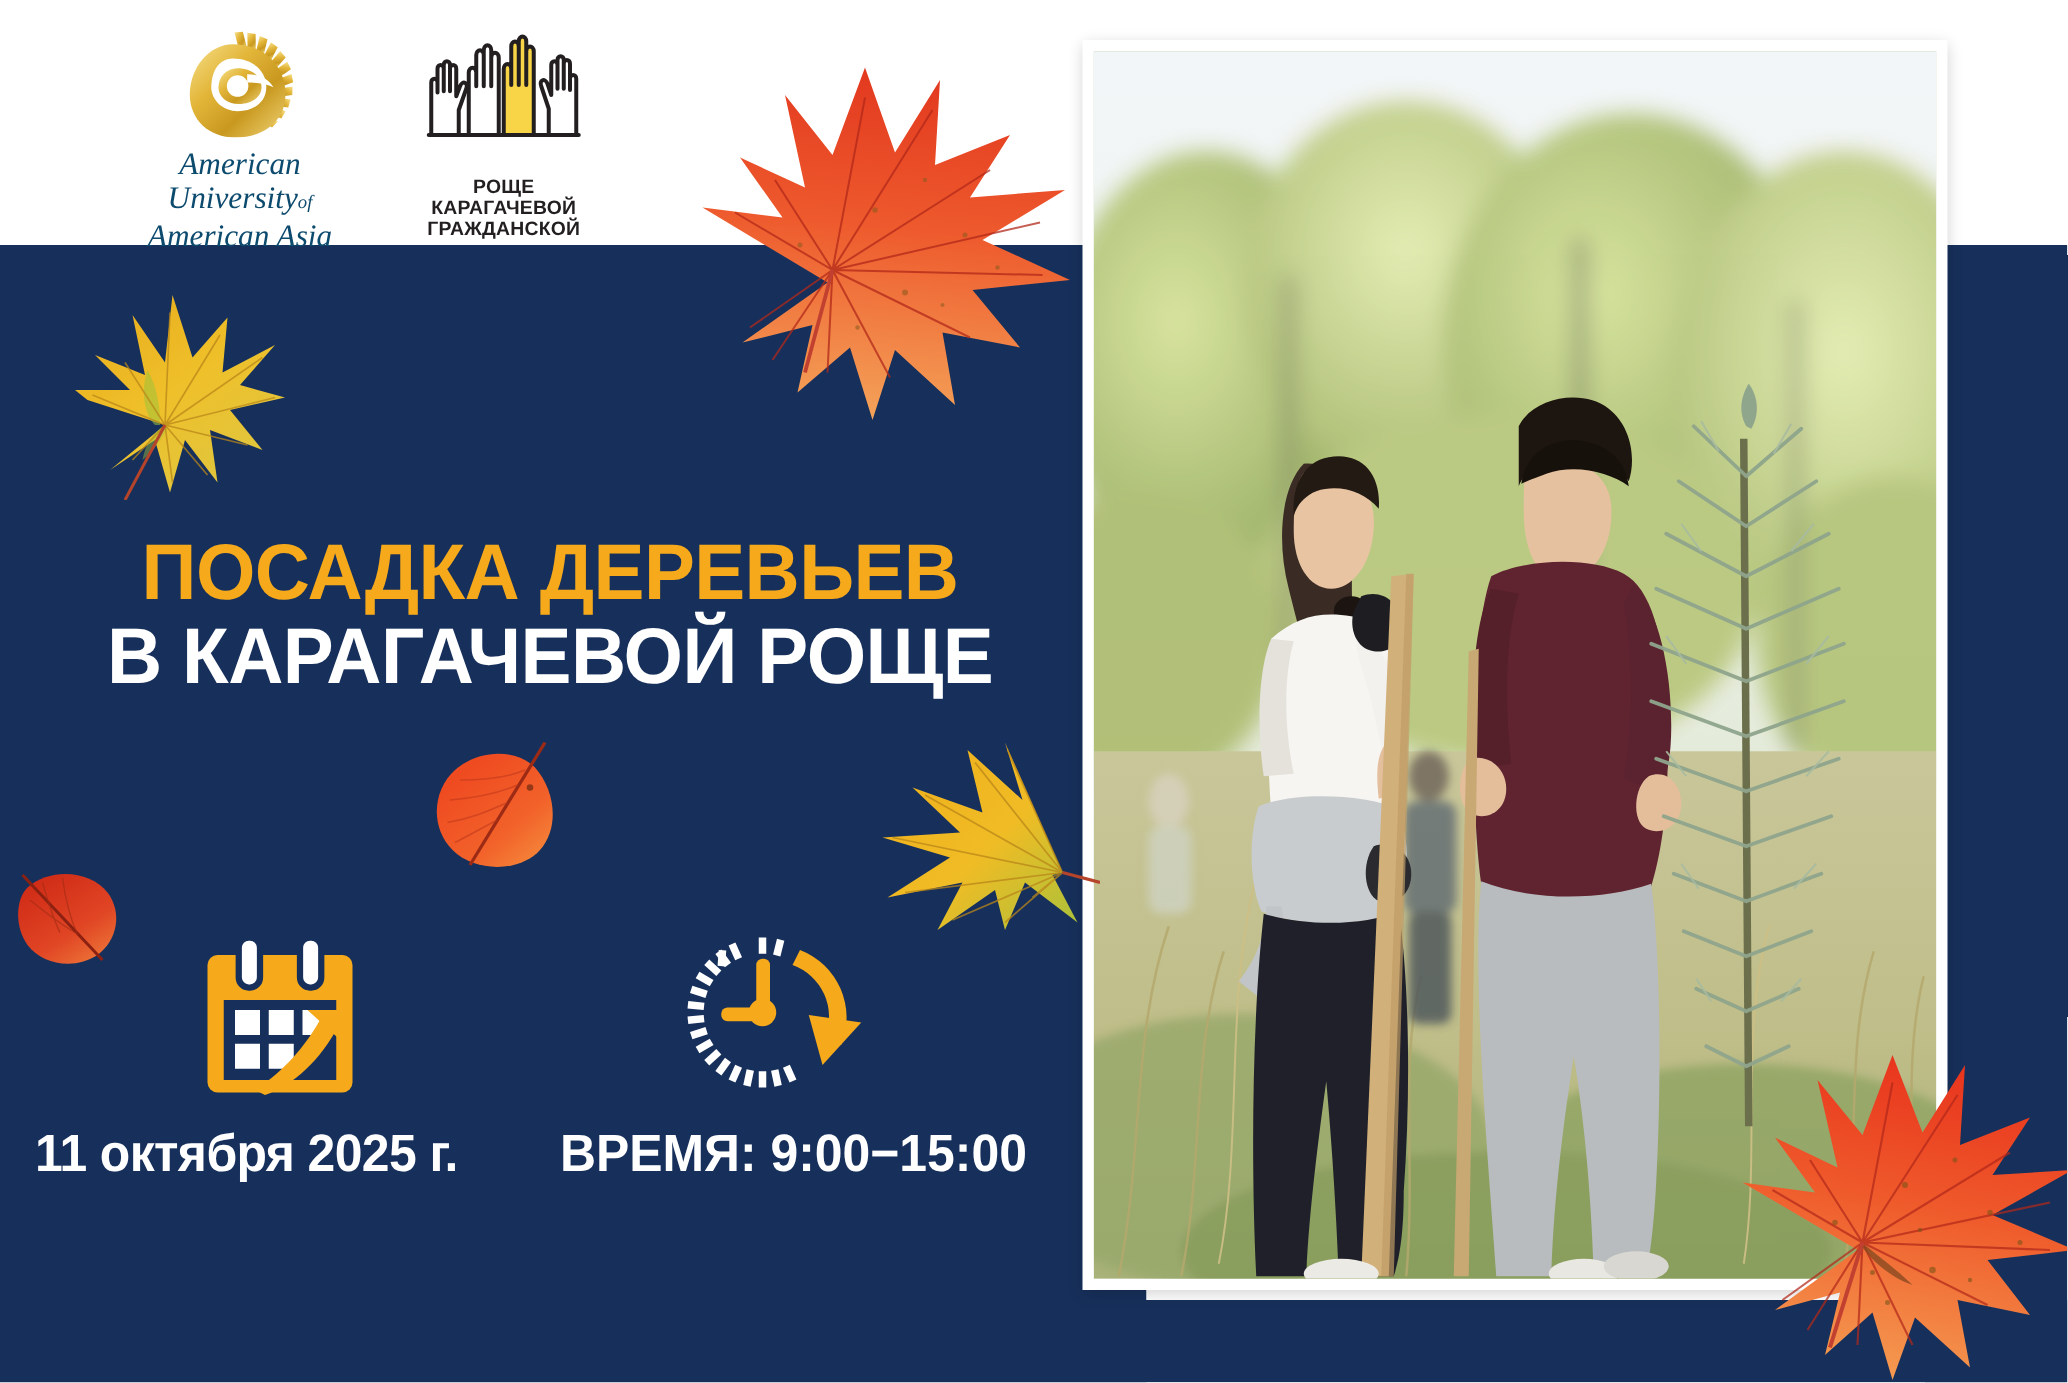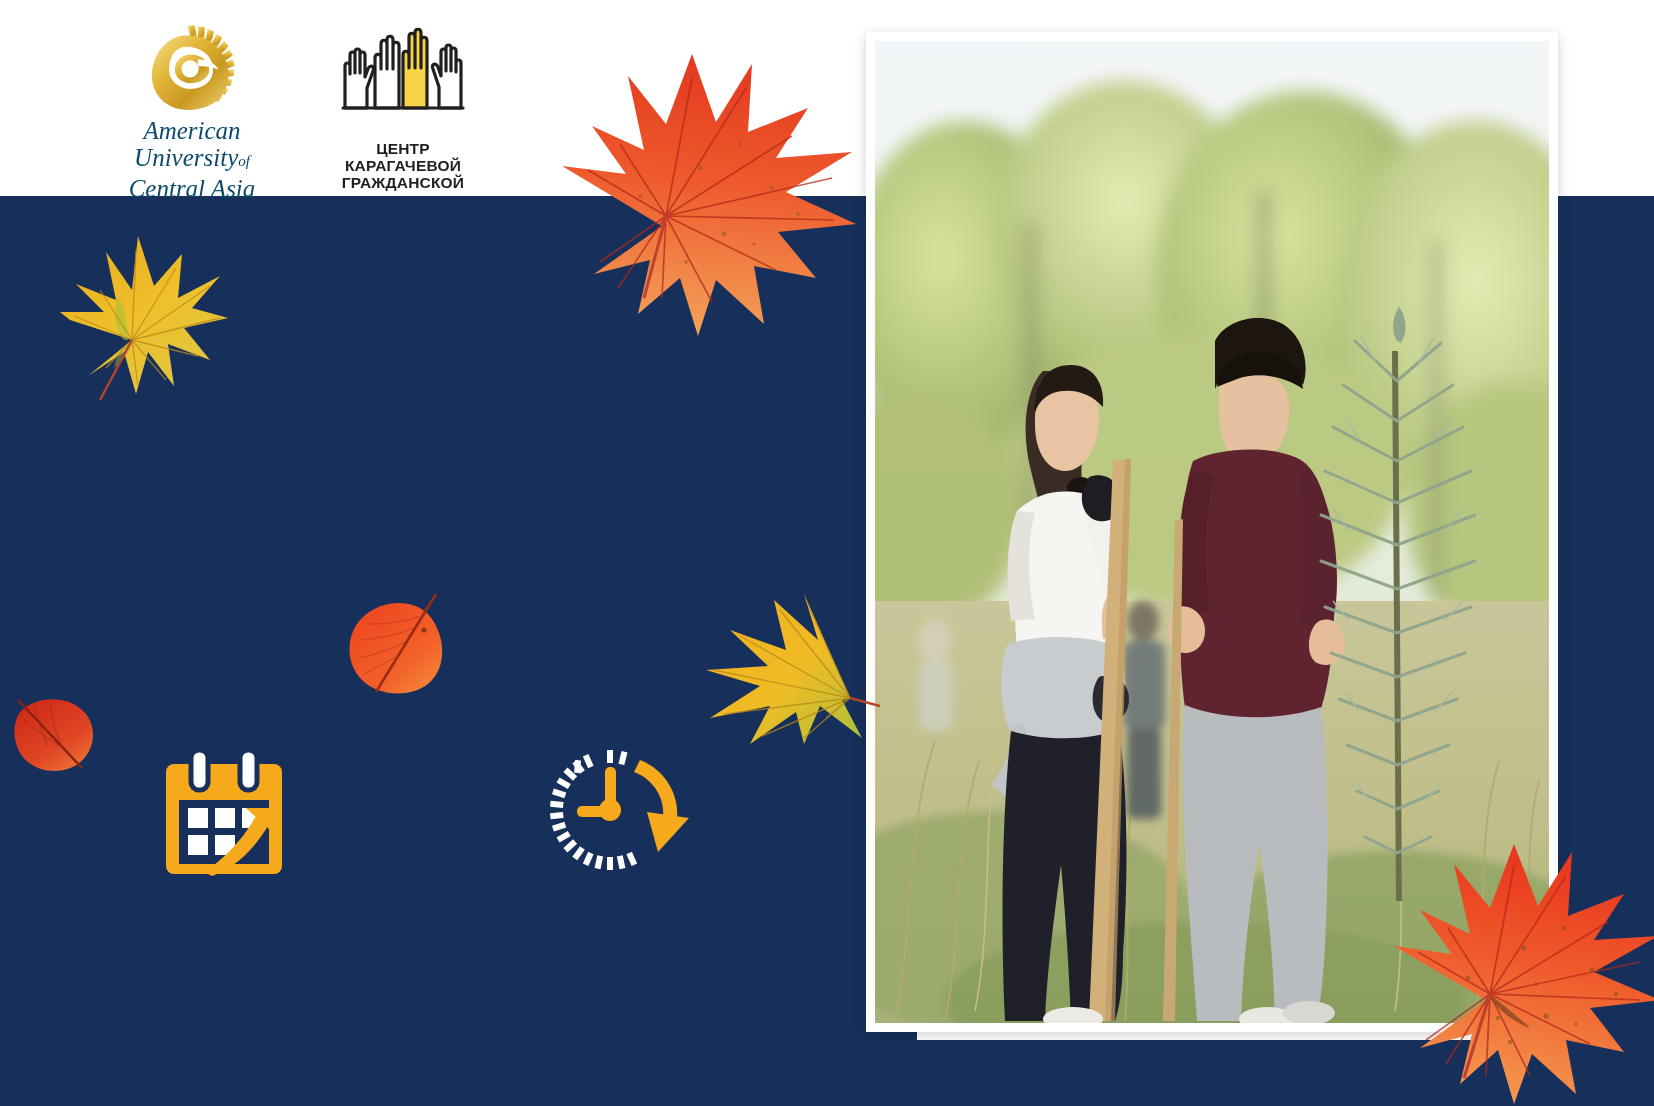--- a/index.html
+++ b/index.html
@@ -210,46 +210,50 @@
 
         <path d="M-6,-22 C10,-22 22,-12 22,2 C22,14 12,22 -2,22 C-14,22 -24,13 -24,2 C-24,-12 -17,-22 -6,-22 Z" fill="#ffffff"></path>
         <path d="M-2,-14 C10,-14 18,-7 18,2 C18,10 10,16 -1,16 C-11,16 -18,10 -18,2 C-18,-7 -11,-14 -2,-14 Z" fill="url(#gold)"></path>
         <circle cx="-2" cy="1" r="9" fill="#ffffff"></circle>
         <path d="M6,-9 C16,-9 24,-5 28,2 C22,-1 14,-2 6,-2 Z" fill="#ffffff"></path>
       </g>
     </svg>
     <div class="auca-wordmark">
       <div>American</div>
       <div><span>University</span><span class="of">of</span></div>
-      <div>Central Asia</div>
+      <div>American Asia</div>
     </div>
   </div>
 
   <div class="logo-cca">
     <svg class="cca-mark" viewBox="0 0 140 112">
       <g stroke="#231f20" stroke-width="3.2" stroke-linejoin="round" stroke-linecap="round">
 
         <path d="M12,60 L12,44 C12,40 17,40 17,44 L17,52 L17,33 C17,29 22,29 22,33 L22,51 L22,30 C22,26 27,26 27,30 L27,51 L27,33 C27,29 32,29 32,33 L32,55 L35,47 C37,42 42,44 40,49 L34,66 L34,86 L12,86 Z" fill="#ffffff"></path>
 
         <path d="M128,58 L128,41 C128,37 123,37 123,41 L123,50 L123,29 C123,25 118,25 118,29 L118,49 L118,26 C118,22 113,22 113,26 L113,49 L113,30 C113,26 108,26 108,30 L108,54 L105,45 C103,40 98,42 100,47 L106,65 L106,86 L128,86 Z" fill="#ffffff"></path>
 
         <path d="M42,62 L42,36 C42,31 48,31 48,36 L48,47 L48,22 C48,17 54,17 54,22 L54,47 L54,18 C54,13 60,13 60,18 L60,47 L60,24 C60,19 66,19 66,24 L66,56 L66,86 L42,86 Z" fill="#ffffff"></path>
 
         <path d="M70,62 L70,33 C70,28 76,28 76,33 L76,46 L76,15 C76,10 82,10 82,15 L82,46 L82,11 C82,6 88,6 88,11 L88,46 L88,19 C88,14 94,14 94,19 L94,54 L94,86 L70,86 Z" fill="#f7d547"></path>
 
         <path d="M10,86 L130,86" fill="none"></path>
       </g>
     </svg>
     <div class="cca-wordmark">
-      <div>ЦЕНТР</div>
+      <div>РОЩЕ</div>
       <div>КАРАГАЧЕВОЙ</div>
       <div>ГРАЖДАНСКОЙ</div>
     </div>
   </div>
 
+  <div class="headline">
+    <div class="line l1">ПОСАДКА ДЕРЕВЬЕВ</div>
+    <div class="line l2">В КАРАГАЧЕВОЙ РОЩЕ</div>
+  </div>
 
   <svg class="cal-icon" viewBox="0 0 128 128">
 
     <rect x="31" y="2" width="17" height="40" rx="8" fill="#ffffff"></rect>
     <rect x="80" y="2" width="17" height="40" rx="8" fill="#ffffff"></rect>
 
     <rect x="6" y="16" width="116" height="110" rx="8" fill="#f5a91b"></rect>
 
     <rect x="31" y="2" width="17" height="40" rx="8" fill="#ffffff" stroke="#17305b" stroke-width="5"></rect>
     <rect x="80" y="2" width="17" height="40" rx="8" fill="#ffffff" stroke="#17305b" stroke-width="5"></rect>
@@ -290,20 +294,24 @@
     </g>
 
     <rect x="57" y="27" width="11" height="45" rx="5" fill="#f5a91b"></rect>
     <rect x="29" y="66" width="36" height="11" rx="5" fill="#f5a91b"></rect>
     <circle cx="62" cy="70" r="11" fill="#f5a91b"></circle>
 
     <path d="M92,20 A58,58 0 0 1 125,96 L112,90 A44,44 0 0 0 86,32 Z" fill="#f5a91b"></path>
     <path d="M99,72 L141,78 L110,112 Z" fill="#f5a91b"></path>
   </svg>
 
+  <div class="meta-row">
+    <div class="meta-date">11 октября 2025 г.</div>
+    <div class="meta-time">ВРЕМЯ: 9:00−15:00</div>
+  </div>
 
   <div class="photo-frame">
     <div class="photo">
       <svg viewBox="0 0 674 982" preserveAspectRatio="xMidYMid slice">
         <defs>
           <linearGradient id="sky" x1="0" y1="0" x2="0" y2="1">
             <stop offset="0%" stop-color="#f3f6f8"></stop>
             <stop offset="45%" stop-color="#eef3ee"></stop>
             <stop offset="100%" stop-color="#dfe6cf"></stop>
           </linearGradient>

